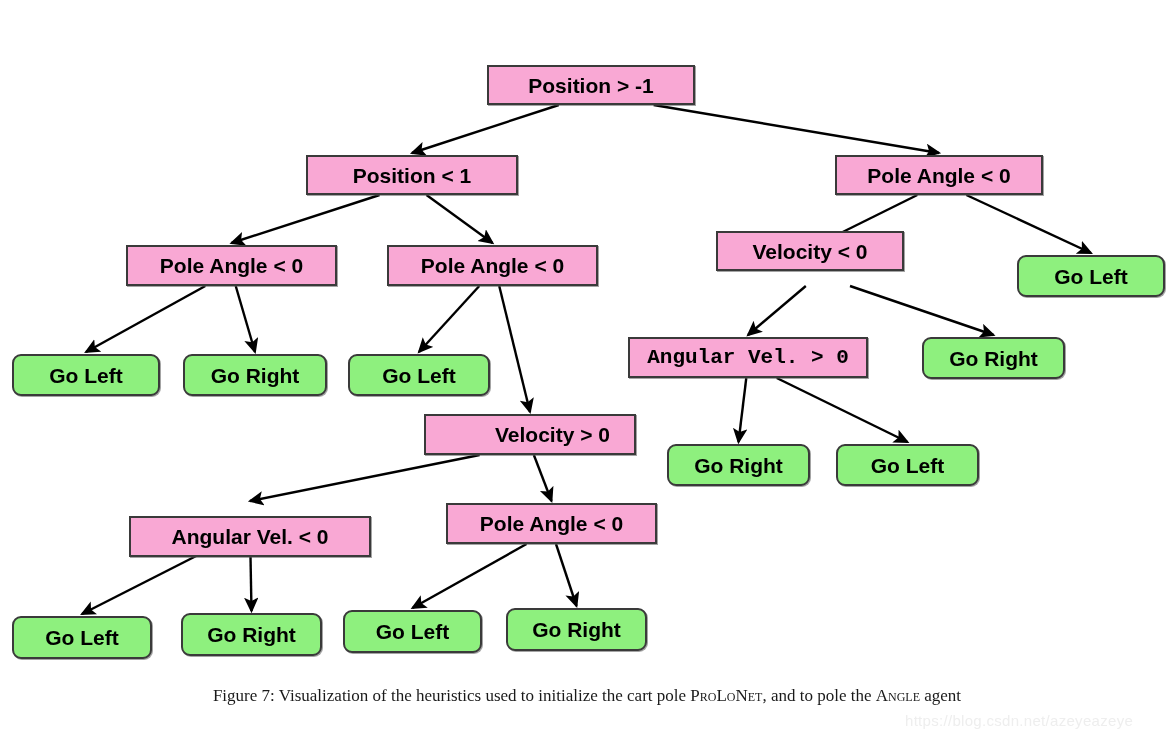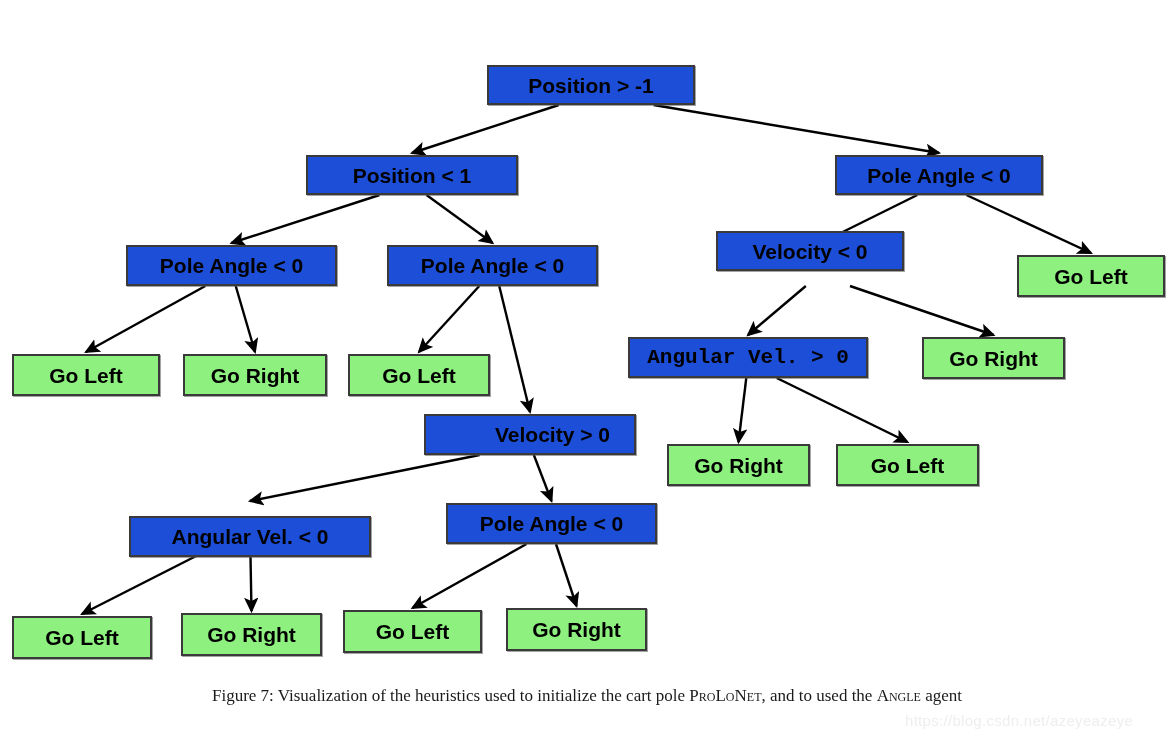--- a/index.html
+++ b/index.html
@@ -48,24 +48,25 @@
     border: 2px solid #3a3a3a;
     font-family: "Liberation Sans", sans-serif;
     font-size: 21px;
     font-weight: bold;
     color: #000000;
     white-space: nowrap;
     box-shadow: 1px 1px 0px rgba(90,90,90,0.55);
     line-height: 1;
   }
   .node.decision {
-    background: #1d4ed8;
+    background: #f9a8d4;
   }
   .node.leaf {
     background: #8ef07e;
+    border-radius: 9px;
   }
   #caption {
     position: absolute;
     left: 0;
     top: 686px;
     width: 1174px;
     text-align: center;
     font-family: "Liberation Serif", serif;
     font-size: 17px;
     color: #1a1a1a;
@@ -179,17 +180,17 @@
         <span>Go Right</span>
       </div>
       <div class="node leaf" style="left: 343px; top: 610px; width: 139px; height: 43px;">
         <span>Go Left</span>
       </div>
       <div class="node leaf" style="left: 506px; top: 608px; width: 141px; height: 43px;">
         <span>Go Right</span>
       </div>
     </div>
 
-  <div id="caption"><span>Figure 7: Visualization of the heuristics used to initialize the cart pole </span><span class="sc">ProLoNet</span><span>, and to used the </span><span class="sc">Angle</span><span> agent</span></div>
+  <div id="caption"><span>Figure 7: Visualization of the heuristics used to initialize the cart pole </span><span class="sc">ProLoNet</span><span>, and to pole the </span><span class="sc">Angle</span><span> agent</span></div>
 
   <div id="watermark">https://blog.csdn.net/azeyeazeye</div>
 
 </div>
 
 </body></html>

